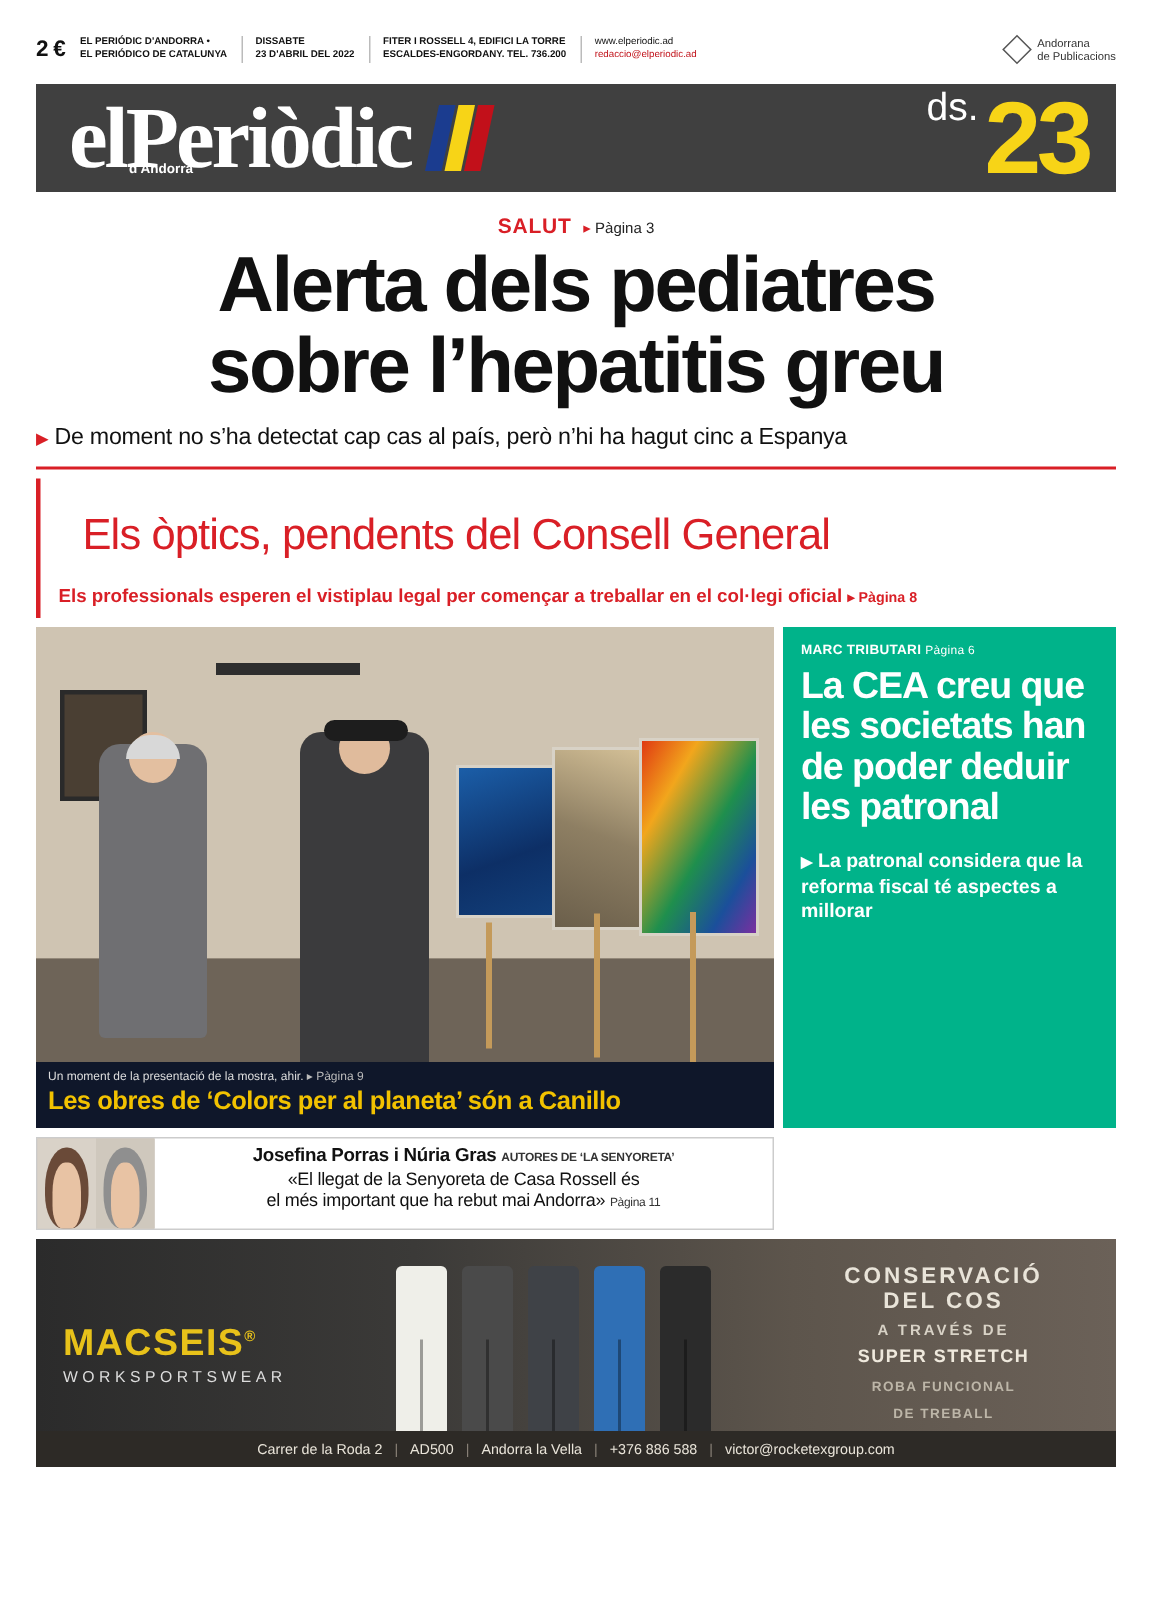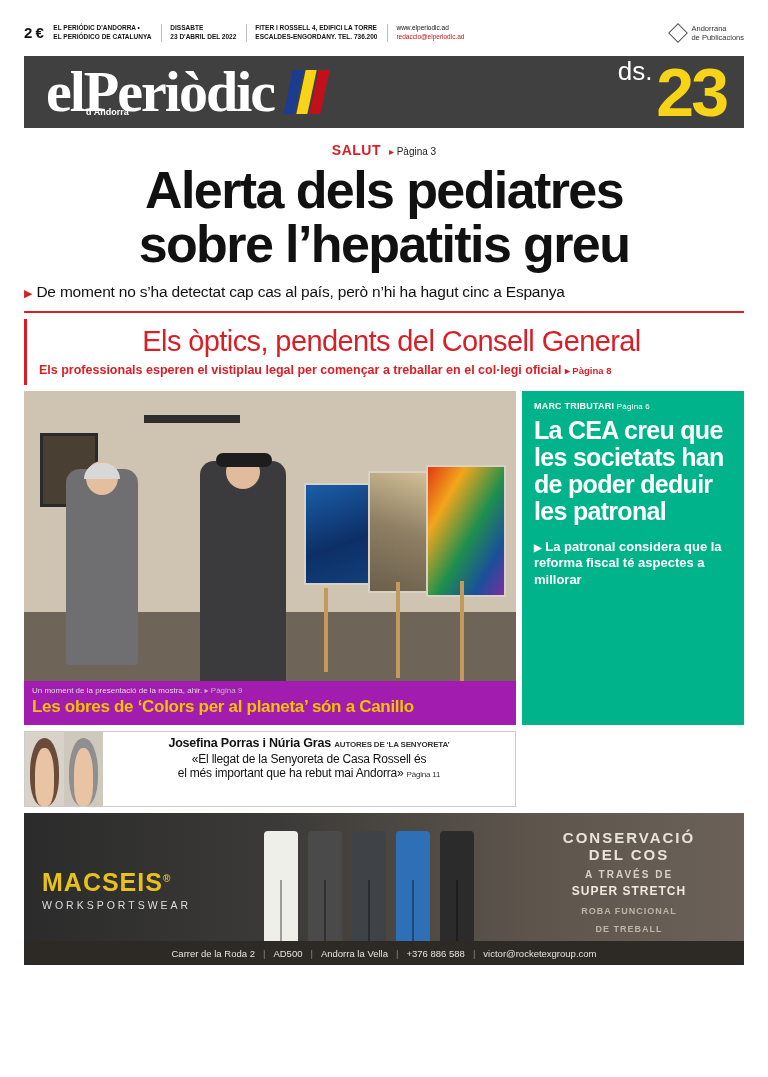--- a/index.html
+++ b/index.html
@@ -168,26 +168,25 @@
   .rule-red {
     border-top: 2px solid #d91f26;
     margin: 0;
   }
   .second {
     padding: 6px 0 8px 12px;
     border-left: 3px solid #d91f26;
     margin-top: 6px;
   }
   .second h2 {
-    margin: 0;
+    margin: 16px;
     color: #d91f26;
     font-size: 29px;
     font-weight: normal;
     letter-spacing: -0.6px;
-    text-align: center;
   }
   .second p {
     margin: 5px 0 0 0;
     color: #d91f26;
     font-size: 12.5px;
     font-weight: bold;
   }
   .second p .pg { font-size: 9.5px; font-weight: bold; text-align: center; }
 
   
@@ -199,21 +198,21 @@
   }
   .photo-wrap {
     position: relative;
     width: 492px;
     background: #6d6a60;
     overflow: hidden;
   }
   .caption-bar {
     position: absolute;
     left: 0; right: 0; bottom: 0;
-    background: #a21caf;
+    background: #0f172a;
     color: #fff;
     padding: 5px 8px 8px 8px;
   }
   .caption-small { font-size: 8px; color: #ddd; }
   .caption-small .pg { color: #bbb; }
   .caption-big {
     color: #f2c200;
     font-size: 17px;
     font-weight: bold;
     margin-top: 2px;
@@ -245,21 +244,21 @@
     line-height: 1.25;
     font-weight: bold;
   }
   .greenbox .gsum .arrow { font-size: 10px; }
 
   
   .strip {
     display: flex;
     gap: 6px;
     margin-top: 6px;
-    height: 76px;
+    height: 62px;
   }
   .interview {
     display: flex;
     width: 492px;
     border: 1px solid #ccc;
     box-sizing: border-box;
     background: #fff;
   }
   .faces {
     width: 78px;

